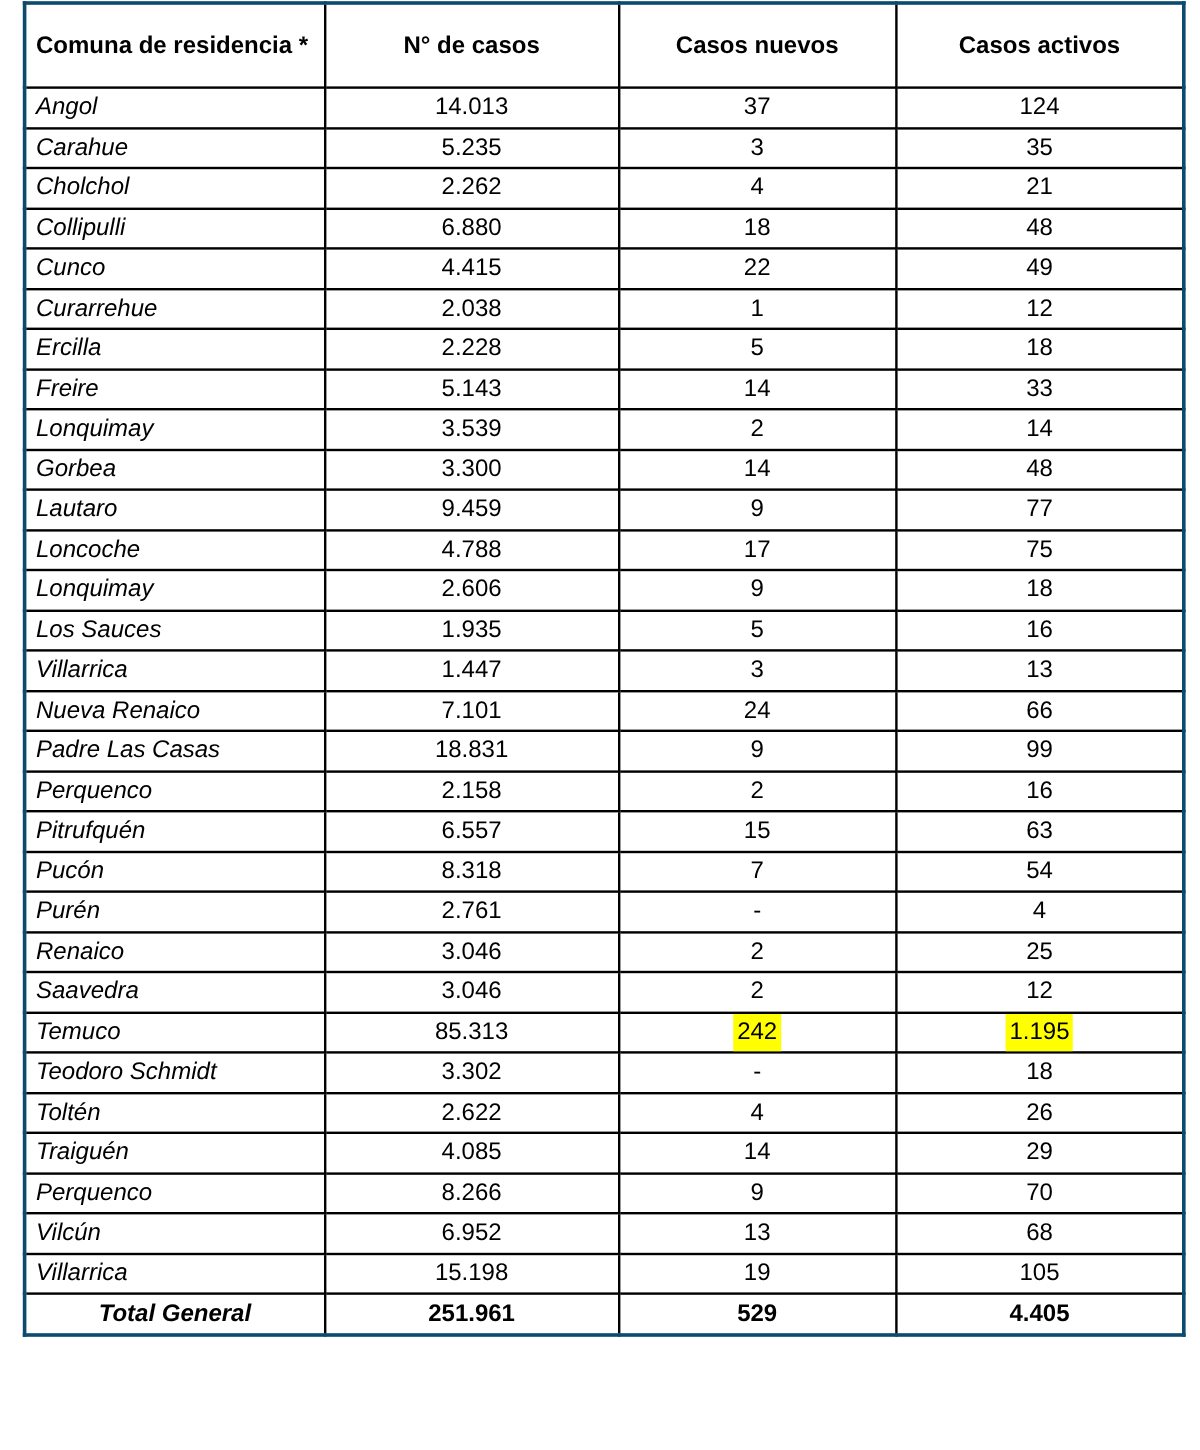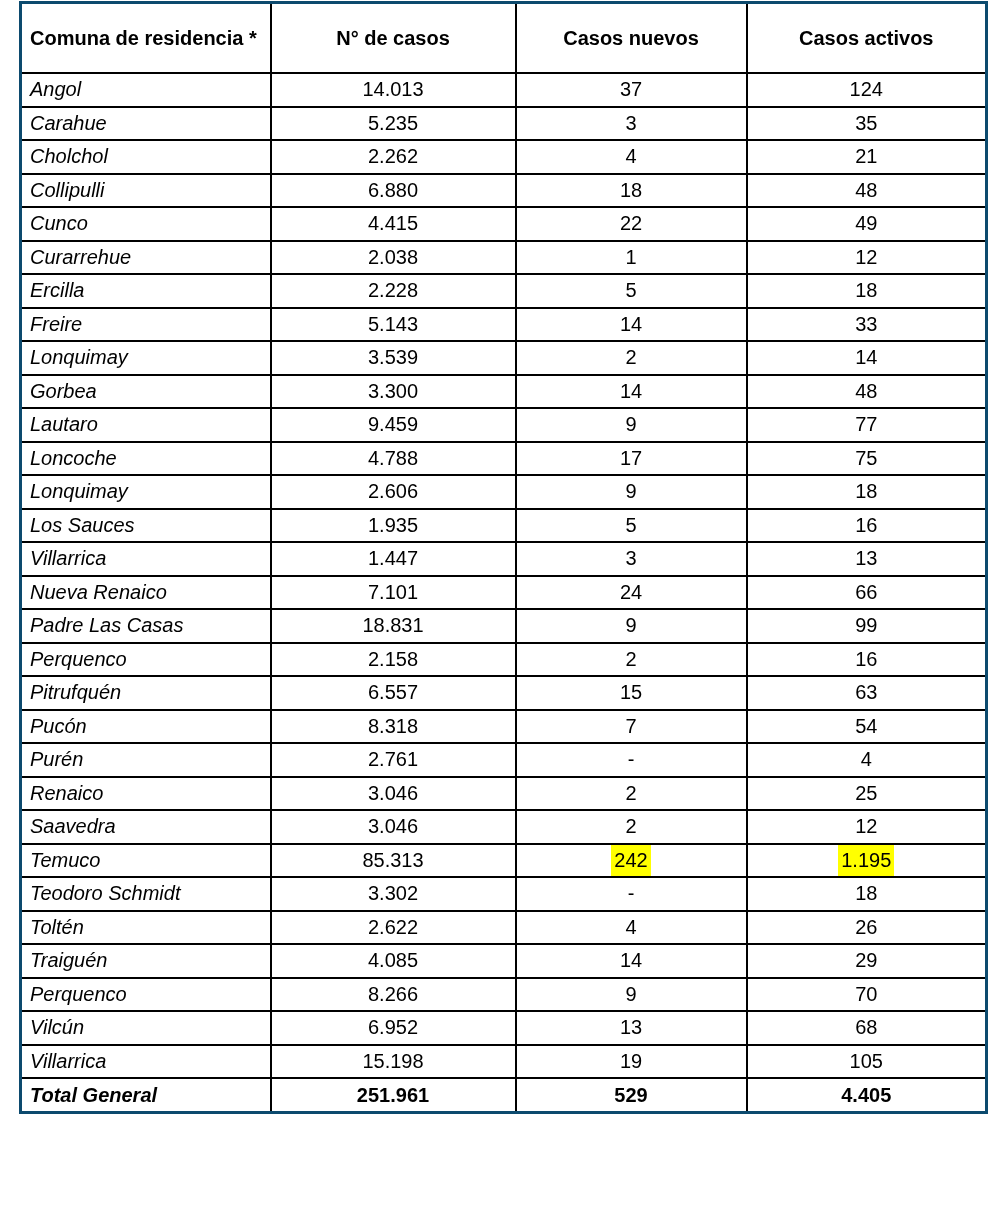--- a/index.html
+++ b/index.html
@@ -55,21 +55,21 @@
     text-align: left;
     font-style: italic;
   }
   table.cases tfoot td {
     height: 32px;
     font-weight: 700;
     text-align: center;
     vertical-align: middle;
   }
   table.cases tfoot td.col-name {
-    text-align: left;
+    text-align: center;
   }
   .hl {
     background: var(--hl, #ffff00);
     padding: 11px 3px;
   }
 </style>
 </head>
 <body>
 
 <div class="page">

